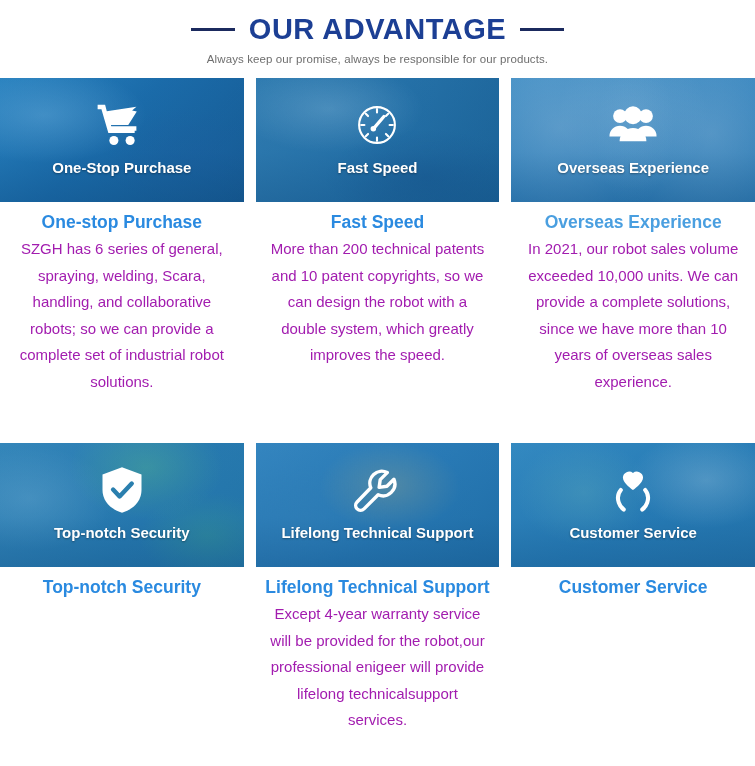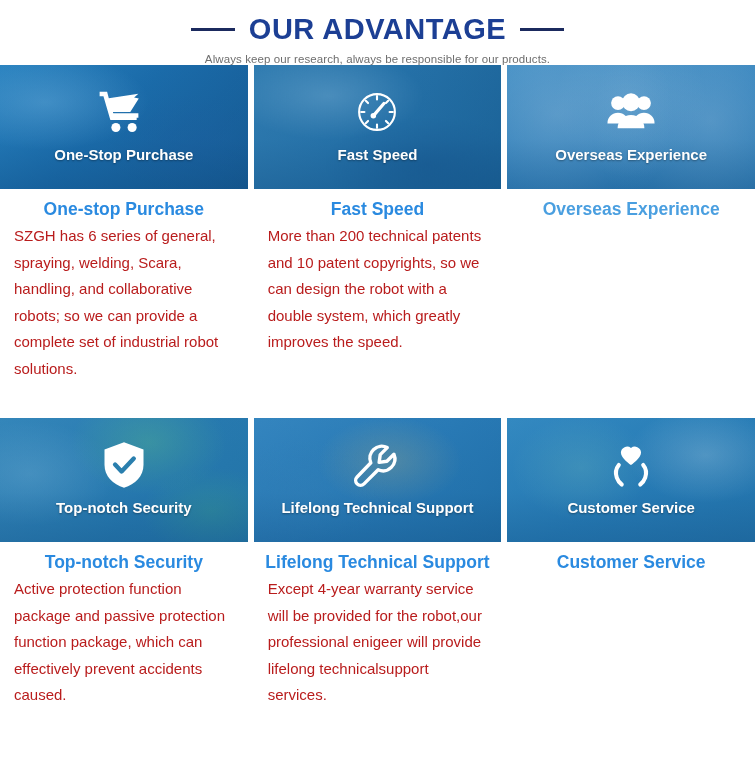--- a/index.html
+++ b/index.html
@@ -41,24 +41,26 @@
   }
   .subtitle {
     font-size: 11.5px;
     color: #6e6e6e;
     margin-top: 7px;
     letter-spacing: 0.1px;
   }
 
   
   .grid {
+    margin-top: 13px;
     display: grid;
     grid-template-columns: repeat(3, 1fr);
     column-gap: 6px;
     row-gap: 0px;
+    gap: 12px;
   }
   .card {
     display: flex;
     flex-direction: column;
     align-items: center;
   }
 
   
   .media {
     position: relative;
@@ -105,22 +107,22 @@
   .card-title {
     font-size: 17.5px;
     font-weight: bold;
     text-align: center;
     line-height: 23px;
     margin-top: 9px;
     padding: 0 6px;
   }
   .card-body {
     font-size: 15px;
-    color: #b91c1c;
-    text-align: left;
+    color: #a21caf;
+    text-align: center;
     line-height: 26.5px;
     padding: 2px 14px 0 14px;
     box-sizing: border-box;
   }
 
   
   .bg-a {
     background:
       radial-gradient(ellipse 60% 55% at 18% 30%, rgba(120,190,235,0.55), transparent 70%),
       radial-gradient(ellipse 50% 60% at 78% 65%, rgba(30,95,160,0.5), transparent 70%),
@@ -164,21 +166,21 @@
 </style>
 </head>
 <body>
 
 <div class="header">
   <div class="title-row">
     <span class="dash"></span>
     <div class="main-title">OUR ADVANTAGE</div>
     <span class="dash"></span>
   </div>
-  <div class="subtitle">Always keep our research, always be responsible for our products.</div>
+  <div class="subtitle">Always keep our promise, always be responsible for our products.</div>
 </div>
 
 <div class="grid">
 
   <div class="card">
     <div class="media">
       <div class="media-bg bg-a"></div>
       <div class="media-tint tint"></div>
       <div class="media-inner">
         <span class="media-icon">
@@ -228,38 +230,38 @@
             <circle cx="48" cy="21" r="8.5"></circle>
             <path d="M35 46c0-7.6 5.8-13 13-13s13 5.4 13 13z"></path>
             <circle cx="32" cy="20" r="11"></circle>
             <path d="M15.5 52c0-9.1 7.4-16.2 16.5-16.2S48.5 42.9 48.5 52z"></path>
           </svg>
         </span>
         <div class="media-label">Overseas Experience</div>
       </div>
     </div>
     <div class="card-title" style="color:#4a9fe0">Overseas Experience</div>
+    <div class="card-body">In 2021, our robot sales volume exceeded 10,000 units. We can provide a complete solutions, since we have more than 10 years of overseas sales experience.</div>
   </div>
 
   <div class="card" style="margin-top:36px">
     <div class="media">
       <div class="media-bg bg-d"></div>
       <div class="media-tint tint"></div>
       <div class="media-inner">
         <span class="media-icon">
           <svg viewBox="0 0 64 64">
             <path d="M32 4 8 13v19c0 14 10.3 23.7 24 28 13.7-4.3 24-14 24-28V13z" fill="#ffffff"></path>
             <path d="M21 31.5 29 40l15-16" fill="none" stroke="#2a7fae" stroke-width="5.4" stroke-linecap="round" stroke-linejoin="round"></path>
           </svg>
         </span>
         <div class="media-label">Top-notch Security</div>
       </div>
     </div>
     <div class="card-title" style="color:#2a8ae0">Top-notch Security</div>
-    <div class="card-body">Active protection function package and passive protection function package, which can effectively prevent accidents caused.</div>
   </div>
 
   <div class="card" style="margin-top:36px">
     <div class="media">
       <div class="media-bg bg-e"></div>
       <div class="media-tint tint"></div>
       <div class="media-inner">
         <span class="media-icon">
           <svg viewBox="0 0 64 64" fill="none" stroke="#ffffff" stroke-width="4.2" stroke-linejoin="round" stroke-linecap="round">
             <path d="M44.6 10.6 36 19.2l-1.4 9.6 9.6-1.4 8.6-8.6a14.6 14.6 0 0 1-19.4 19L16 55.2a6 6 0 0 1-8.5-8.5l16.9-17.4A14.6 14.6 0 0 1 44.6 10.6z"></path>

